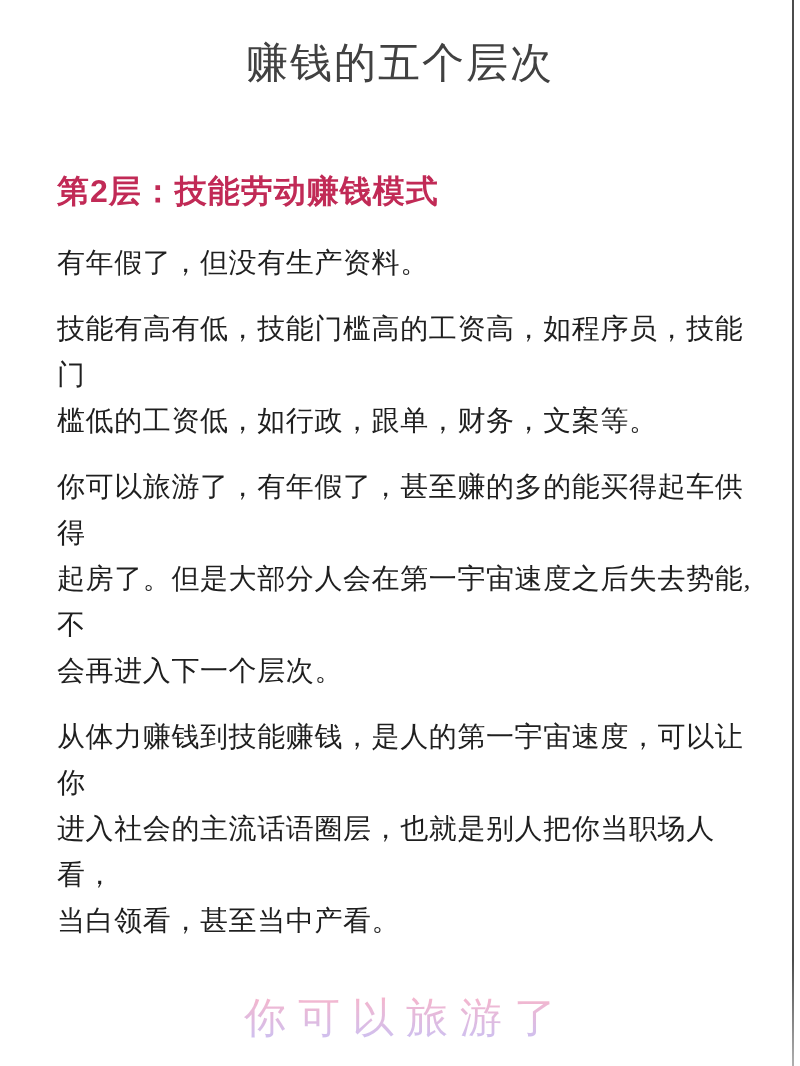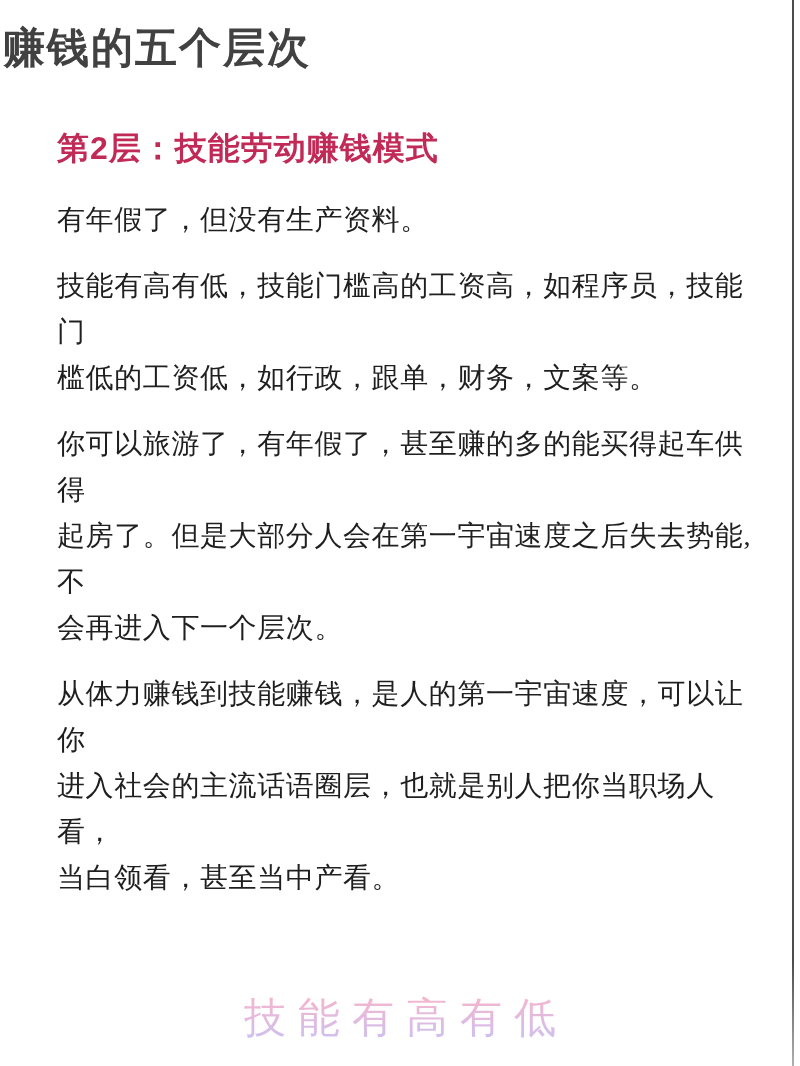--- a/index.html
+++ b/index.html
@@ -5,32 +5,32 @@
   html, body { margin: 0; padding: 0; }
   .page {
     position: relative;
     width: 800px;
     height: 1066px;
     background: #ffffff;
     overflow: hidden;
     font-family: "Liberation Serif", serif;
   }
   .title {
-    margin: 3px;
+    margin: 18px;
     padding-top: 20px;
-    text-align: left;
+    text-align: center;
     font-size: 42px;
-    font-weight: bold;
+    font-weight: normal;
     color: #414141;
     letter-spacing: 2px;
     line-height: 50px;
     font-family: "Liberation Serif", serif;
   }
   .heading {
-    margin: 56px 40px 0 57px;
+    margin: 84px 40px 0 57px;
     font-size: 32px;
     font-weight: bold;
     color: #c12a56;
     line-height: 38px;
     font-family: "Liberation Sans", sans-serif;
     letter-spacing: 1px;
   }
   .para {
     margin: 20px 40px 0 57px;
     font-size: 28px;
@@ -81,17 +81,17 @@
 槛低的工资低，如行政，跟单，财务，文案等。</p>
 
   <p class="para">你可以旅游了，有年假了，甚至赚的多的能买得起车供得
 起房了。但是大部分人会在第一宇宙速度之后失去势能,不
 会再进入下一个层次。</p>
 
   <p class="para">从体力赚钱到技能赚钱，是人的第一宇宙速度，可以让你
 进入社会的主流话语圈层，也就是别人把你当职场人看，
 当白领看，甚至当中产看。</p>
 
-  <div class="watermark">技能有高有低</div>
+  <div class="watermark">你可以旅游了</div>
 
   <div class="edge-line"></div>
 
 </div>
 
 </body></html>

